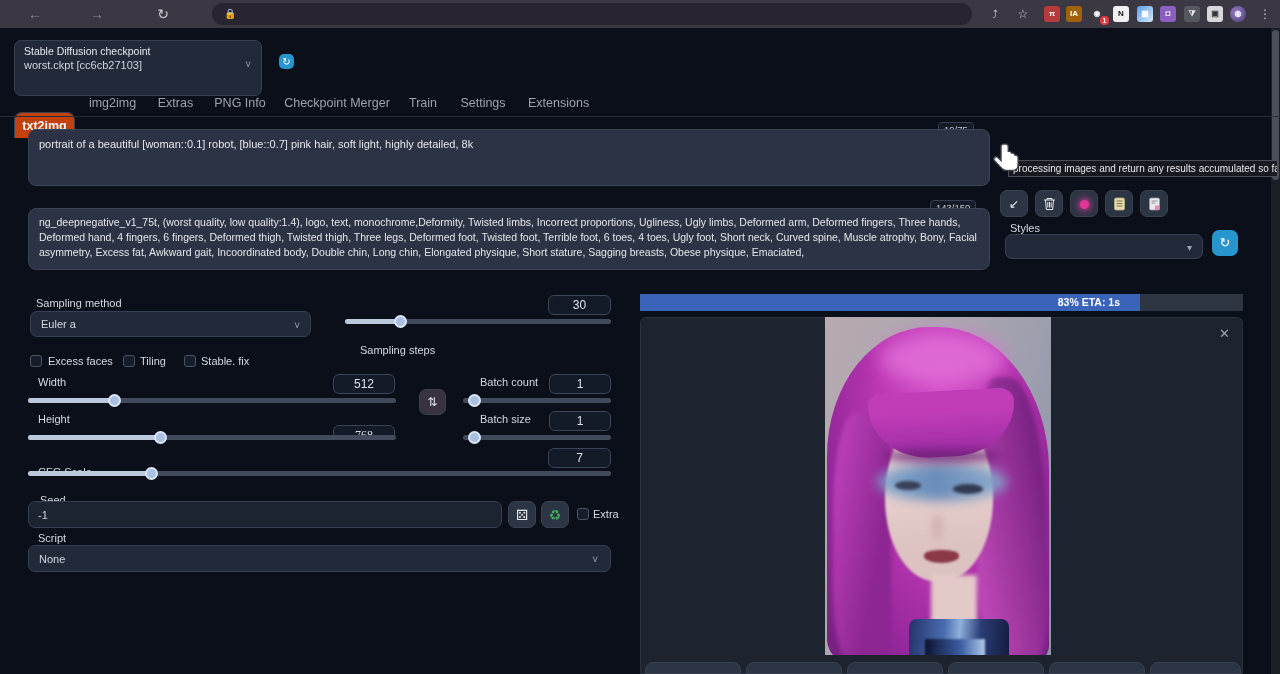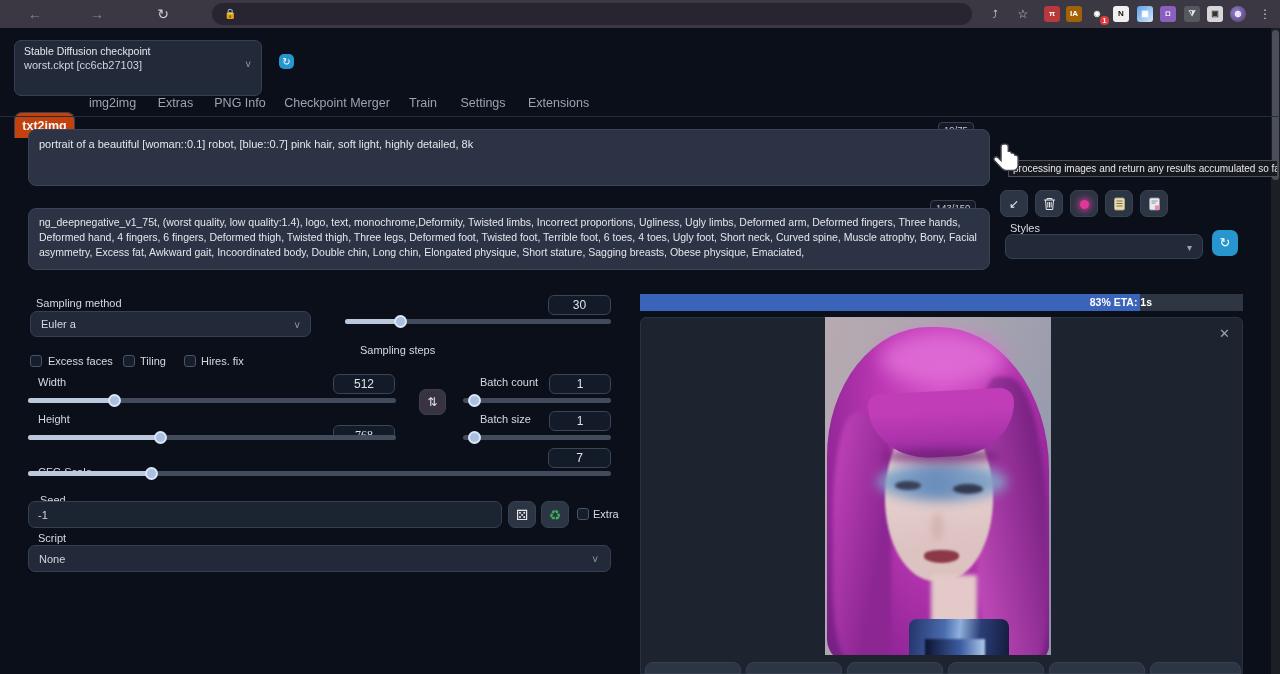--- a/index.html
+++ b/index.html
@@ -200,21 +200,21 @@
   <div class="valbox" style="left:548px; top:295px; width:63px; height:20px; line-height:19px;">30</div>
   <div class="track" style="left:345px; top:319px; width:266px;"></div>
   <div class="fill" style="left:345px; top:319px; width:55px;"></div>
   <div class="handle" style="left:394px; top:319px;"></div>
 
   <div class="chk" style="left:30px; top:355px;"></div>
   <div class="lbl" style="left:48px; top:355px;">Excess faces</div>
   <div class="chk" style="left:123px; top:355px;"></div>
   <div class="lbl" style="left:140px; top:355px;">Tiling</div>
   <div class="chk" style="left:184px; top:355px;"></div>
-  <div class="lbl" style="left:201px; top:355px;">Hires. fix</div>
+  <div class="lbl" style="left:201px; top:355px;">Stable. fix</div>
 
   <div class="lbl" style="left:38px; top:376px;">Width</div>
   <div class="valbox" style="left:333px; top:374px; width:62px; height:20px; line-height:19px;">512</div>
   <div class="track" style="left:28px; top:398px; width:368px;"></div>
   <div class="fill" style="left:28px; top:398px; width:87px;"></div>
   <div class="handle" style="left:108px; top:398px;"></div>
 
   <div class="lbl" style="left:38px; top:413px;">Height</div>
   <div class="valbox" style="left:333px; top:425px; width:62px; height:15px; line-height:19px;font-family:Liberation Serif, serif;">768</div>
   <div class="track" style="left:28px; top:435px; width:368px;"></div>
@@ -250,21 +250,21 @@
   <div class="lbl" style="left:593px; top:508px;">Extra</div>
 
   <div class="lbl" style="left:38px; top:532px;">Script</div>
   <div class="box" style="left:28px; top:545px; width:583px; height:27px;">
     <div class="lbl" style="left:10px; top:7px; color:#cfd4dc;">None</div>
     <div class="caret" style="right:12px; top:8px;">˅</div>
   </div>
 
   <div class="progress">
     <div class="pfill" style="width:500px;"></div>
-    <div class="ptxt" style="left:436px; width:76px; text-align:right;">83% ETA: 1s</div>
+    <div class="ptxt" style="left:404px; width:76px; text-align:right;">83% ETA: 1s</div>
   </div>
 
   <div class="gallery">
     <div style="position:absolute; right:12px; top:8px; color:#9ca3af; font-size:13px;">✕</div>
   </div>
 
   <div class="portrait">
     <div class="hairback"></div>
     <div class="hairshine"></div>
     <div class="hairL"></div>

